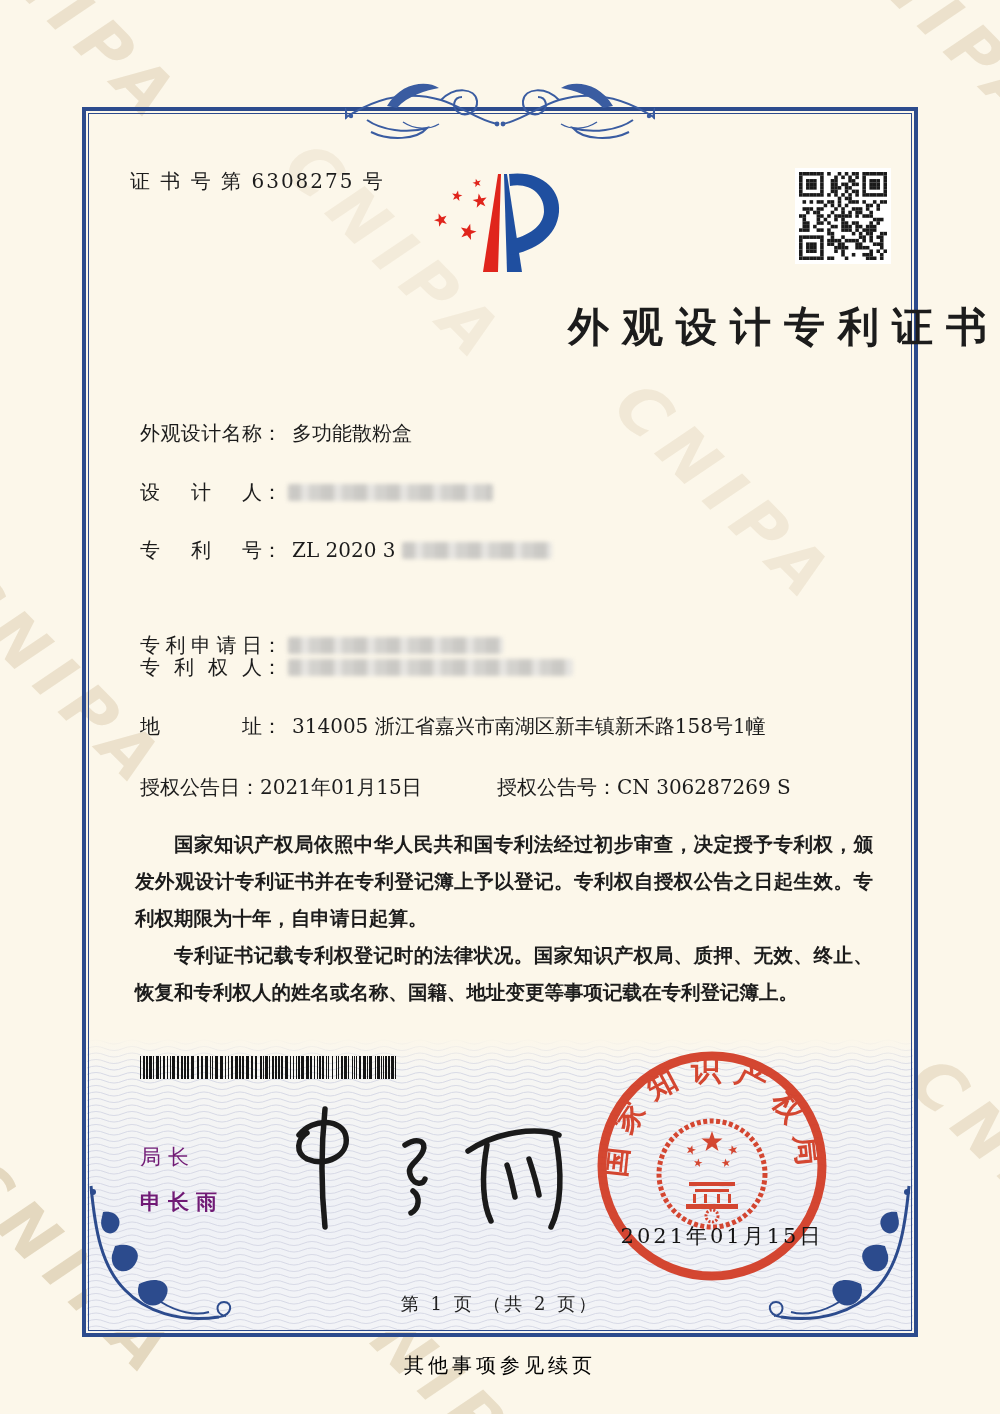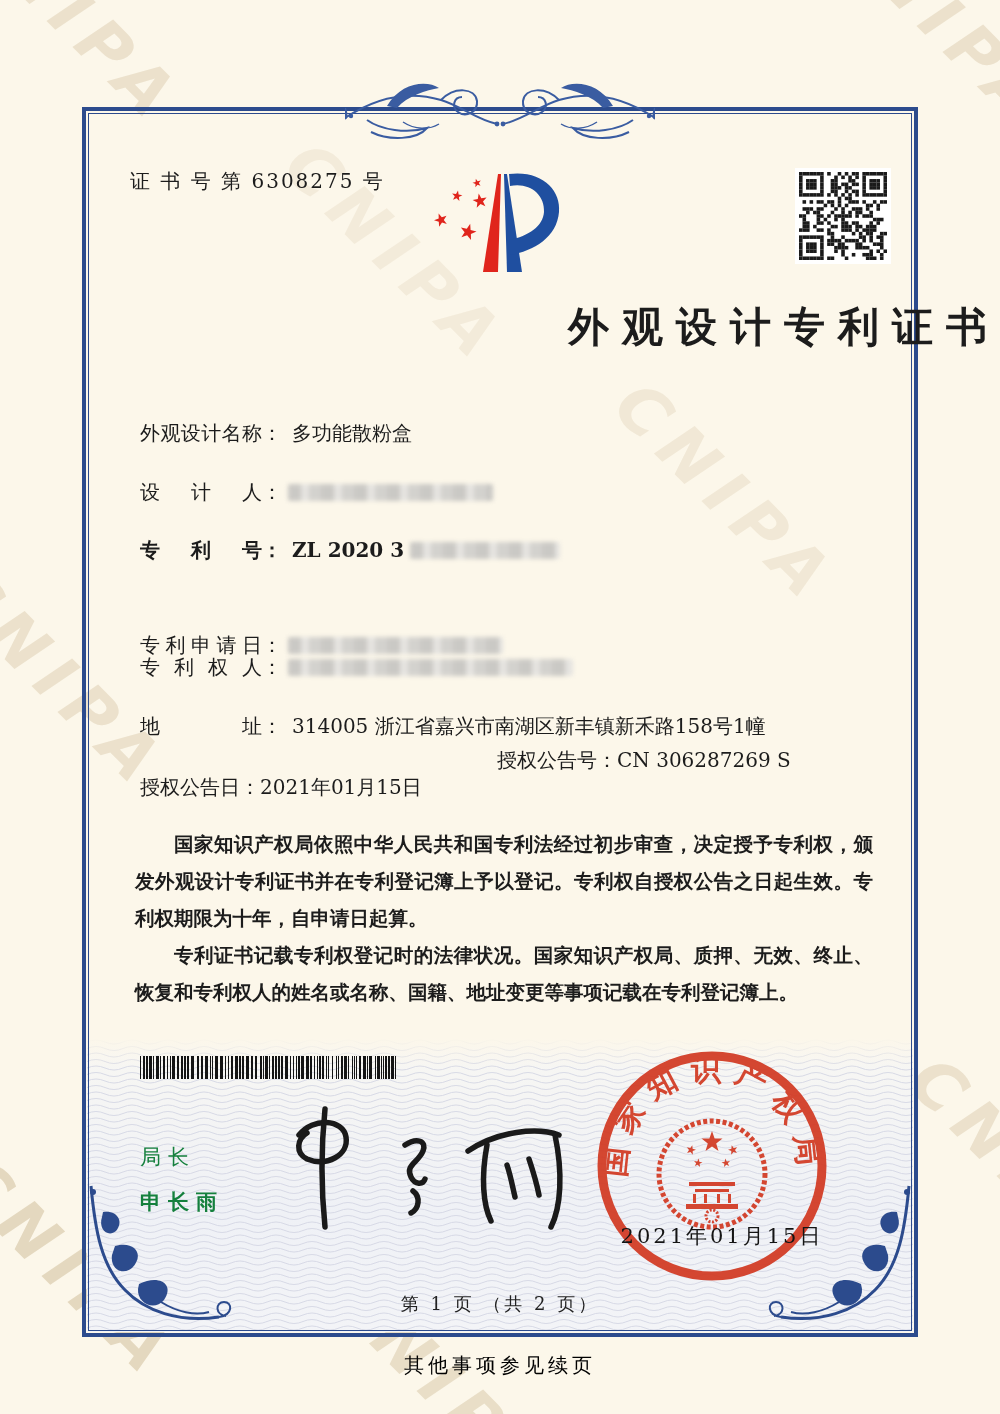--- a/index.html
+++ b/index.html
@@ -61,35 +61,35 @@
     display:inline-block; width:122px; vertical-align:top;
     text-align:justify; text-align-last:justify;
   }
   .fval { margin-left:10px;margin-top:20px; }
   .redacted {
     display:inline-block; height:17px; vertical-align:-2px; margin-left:6px;
     background:repeating-linear-gradient(90deg,#b6b6b6 0 13px,#dcdcdc 13px 21px,#c3c3c3 21px 33px);
     filter:blur(2px); opacity:.7; border-radius:2px;
   }
   .rw1{ width:205px; } .rw2{ width:150px; } .rw3{ width:215px; } .rw4{ width:285px; }
-  .r1{ top:420px; } .r2{ top:479px; } .r3{ top:537px;font-weight:bold; } .r4{ top:632px; }
+  .r1{ top:420px; } .r2{ top:479px; } .r3{ top:537px; } .r4{ top:632px; }
   .r5{ top:654px; } .r6{ top:713px; }
   .grant-left { position:absolute; left:140px; top:774px; z-index:4; font-size:20px; }
-  .grant-right{ position:absolute; left:497px; top:747px; z-index:4; font-size:20px; }
+  .grant-right{ position:absolute; left:497px; top:774px; z-index:4; font-size:20px; }
   
   .paras {
     position:absolute; left:135px; top:826px; width:738px; z-index:4;
     font-size:19.5px; line-height:37px; text-align:justify;
   }
   .paras p { margin:0; text-indent:2em;font-weight:bold; }
   
   .barcode { position:absolute; left:140px; top:1056px; z-index:4; }
   .officer-title, .officer-name {
     position:absolute; left:140px; z-index:4; font-size:21px; letter-spacing:7px;
-    font-family:"DejaVu Sans","Liberation Sans",sans-serif; color:#15803d;
+    font-family:"DejaVu Sans","Liberation Sans",sans-serif; color:#701a75;
   }
   .officer-title{ top:1143px; } .officer-name{ top:1188px;font-weight:bold; }
   .sig { position:absolute; left:255px; top:1093px; z-index:5; }
   .seal { position:absolute; left:592px; top:1046px; z-index:4; opacity:.93; }
   .seal-date {
     position:absolute; left:582px; top:1222px; width:280px; z-index:6;
     text-align:center; font-size:21px; letter-spacing:3px; color:#141414;
   }
   .page-info {
     position:absolute; left:0; right:0; top:1292px; z-index:4; text-align:center;

